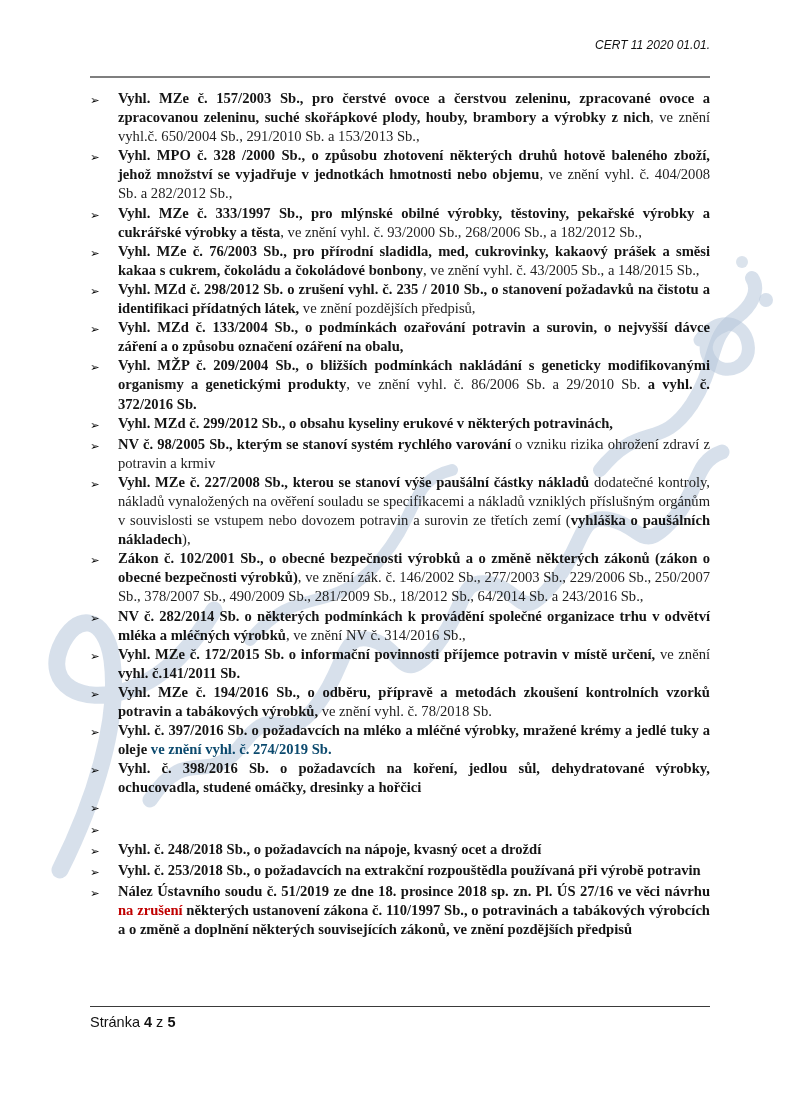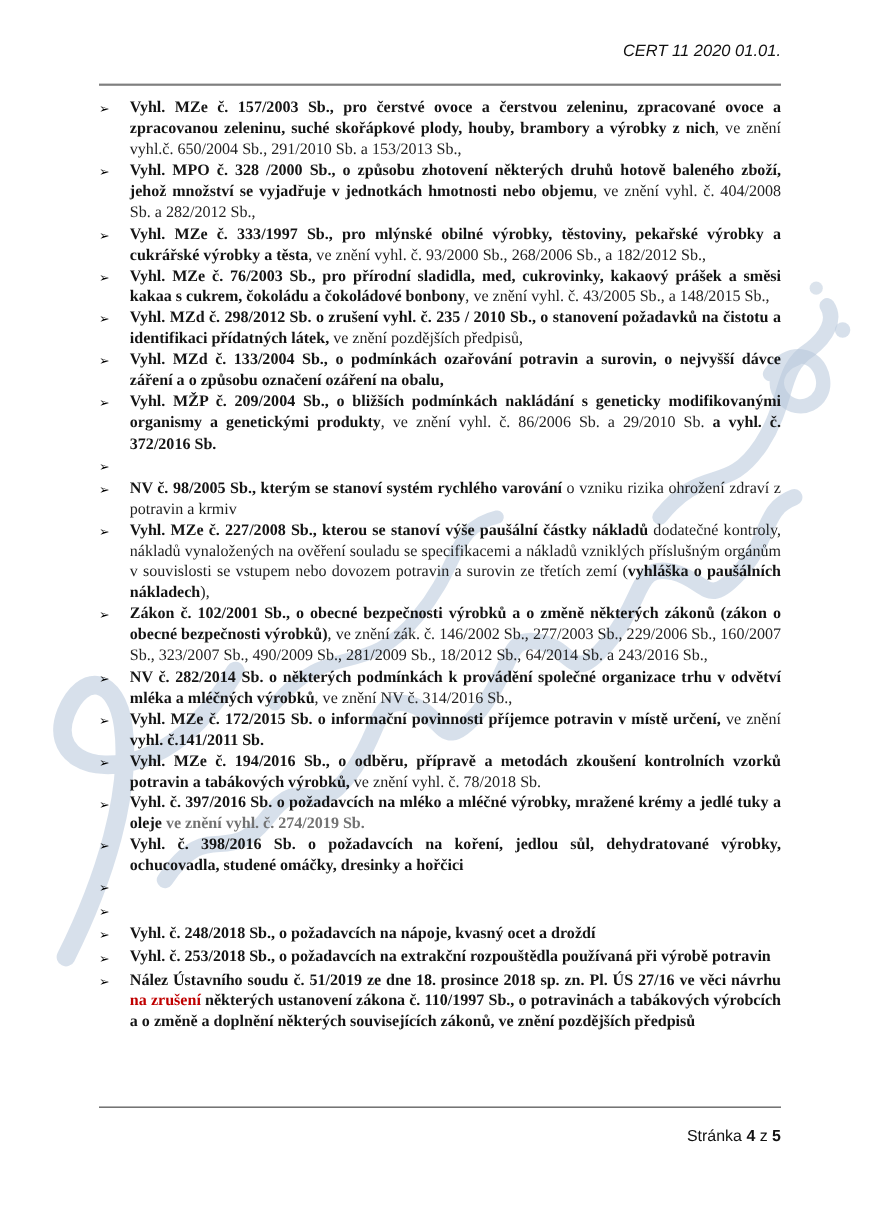--- a/index.html
+++ b/index.html
@@ -15,21 +15,21 @@
     position:absolute;inset:0;z-index:0;pointer-events:none;
   }
   .page{
     position:relative;z-index:1;
     padding:38px 90px 0 90px;
   }
   .hdr{
     text-align:right;
     font-family:"Liberation Sans",sans-serif;
     font-style:italic;
-    font-size:15px;
+    font-size:12px;
     color:#111;
     height:22px;
   }
   .top-rule{
     border:none;
     border-top:2.5px solid #7f7f7f;
     margin:16px 0 0 0;
   }
   .list{
     margin-top:11px;
@@ -51,24 +51,24 @@
     text-align:justify;
   }
   .bold{font-weight:bold;margin-top:44px;}
   .regular{font-weight:normal;color:#222;}
   .bold-red{font-weight:bold;}
   .footer{
     position:absolute;
     left:90px;right:90px;top:1006px;
     z-index:1;
     border-top:1.5px solid #3a3a3a;
-    text-align:right;
+    text-align:left;
     font-family:"Liberation Sans",sans-serif;
     font-size:14.5px;
-    padding-top:18px;
+    padding-top:7px;
     color:#111;
   }
   .fb{font-weight:bold;}
 </style>
 </head>
 <body>
 
 <svg class="watermark" width="800" height="1100" viewBox="0 0 800 1100" aria-hidden="true">
   <g fill="none" stroke="#b7c7da" stroke-opacity="0.55" stroke-linecap="round" stroke-linejoin="round">
 
@@ -112,48 +112,49 @@
       <div class="item">
         <span class="bullet">➢</span>
         <div class="itext"><span class="bold">Vyhl. MZd č. 133/2004 Sb., o podmínkách ozařování potravin a surovin, o nejvyšší dávce záření a o způsobu označení ozáření na obalu,</span></div>
       </div>
       <div class="item">
         <span class="bullet">➢</span>
         <div class="itext"><span class="bold">Vyhl. MŽP č. 209/2004 Sb., o bližších podmínkách nakládání s geneticky modifikovanými organismy a genetickými produkty</span><span class="regular">, ve znění vyhl. č. 86/2006 Sb. a 29/2010 Sb. </span><span class="bold">a vyhl. č. 372/2016 Sb.</span></div>
       </div>
       <div class="item">
         <span class="bullet">➢</span>
+        <div class="itext"><span class="bold">Vyhl. MZd č. 299/2012 Sb., o obsahu kyseliny erukové v některých potravinách,</span></div>
       </div>
       <div class="item">
         <span class="bullet">➢</span>
         <div class="itext"><span class="bold">NV č. 98/2005 Sb., kterým se stanoví systém rychlého varování</span><span class="regular"> o vzniku rizika ohrožení zdraví z potravin a krmiv</span></div>
       </div>
       <div class="item">
         <span class="bullet">➢</span>
         <div class="itext"><span class="bold">Vyhl. MZe č. 227/2008 Sb., kterou se stanoví výše paušální částky nákladů</span><span class="regular"> dodatečné kontroly, nákladů vynaložených na ověření souladu se specifikacemi a nákladů vzniklých příslušným orgánům v souvislosti se vstupem nebo dovozem potravin a surovin ze třetích zemí (</span><span class="bold">vyhláška o paušálních nákladech</span><span class="regular">),</span></div>
       </div>
       <div class="item">
         <span class="bullet">➢</span>
-        <div class="itext"><span class="bold">Zákon č. 102/2001 Sb., o obecné bezpečnosti výrobků a o změně některých zákonů (zákon o obecné bezpečnosti výrobků)</span><span class="regular">, ve znění zák. č. 146/2002 Sb., 277/2003 Sb., 229/2006 Sb., 160/2007 Sb., 323/2007 Sb., 490/2009 Sb., 281/2009 Sb., 18/2012 Sb., 64/2014 Sb. a 243/2016 Sb.,</span></div>
+        <div class="itext"><span class="bold">Zákon č. 102/2001 Sb., o obecné bezpečnosti výrobků a o změně některých zákonů (zákon o obecné bezpečnosti výrobků)</span><span class="regular">, ve znění zák. č. 146/2002 Sb., 277/2003 Sb., 229/2006 Sb., 250/2007 Sb., 378/2007 Sb., 490/2009 Sb., 281/2009 Sb., 18/2012 Sb., 64/2014 Sb. a 243/2016 Sb.,</span></div>
       </div>
       <div class="item">
         <span class="bullet">➢</span>
         <div class="itext"><span class="bold">NV č. 282/2014 Sb. o některých podmínkách k provádění společné organizace trhu v odvětví mléka a mléčných výrobků</span><span class="regular">, ve znění NV č. 314/2016 Sb.,</span></div>
       </div>
       <div class="item">
         <span class="bullet">➢</span>
         <div class="itext"><span class="bold">Vyhl. MZe č. 172/2015 Sb. o informační povinnosti příjemce potravin v místě určení,</span><span class="regular"> ve znění </span><span class="bold">vyhl. č.141/2011 Sb.</span></div>
       </div>
       <div class="item">
         <span class="bullet">➢</span>
         <div class="itext"><span class="bold">Vyhl. MZe č. 194/2016 Sb., o odběru, přípravě a metodách zkoušení kontrolních vzorků potravin a tabákových výrobků,</span><span class="regular"> ve znění vyhl. č. 78/2018 Sb.</span></div>
       </div>
       <div class="item">
         <span class="bullet">➢</span>
-        <div class="itext"><span class="bold">Vyhl. č. 397/2016 Sb. o požadavcích na mléko a mléčné výrobky, mražené krémy a jedlé tuky a oleje </span><span class="bold-red" style="color: #737373;">ve znění vyhl. č. 274/2019 Sb.</span></div>
+        <div class="itext"><span class="bold">Vyhl. č. 397/2016 Sb. o požadavcích na mléko a mléčné výrobky, mražené krémy a jedlé tuky a oleje </span><span class="bold-red" style="color: #0c4a6e;">ve znění vyhl. č. 274/2019 Sb.</span></div>
       </div>
       <div class="item">
         <span class="bullet">➢</span>
         <div class="itext"><span class="bold">Vyhl. č. 398/2016 Sb. o požadavcích na koření, jedlou sůl, dehydratované výrobky, ochucovadla, studené omáčky, dresinky a hořčici</span></div>
       </div>
       <div class="item">
         <span class="bullet">➢</span>
       </div>
       <div class="item">
         <span class="bullet">➢</span>

